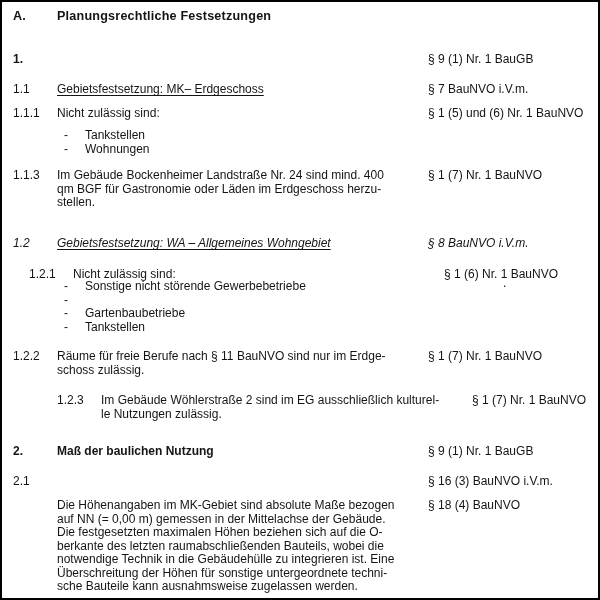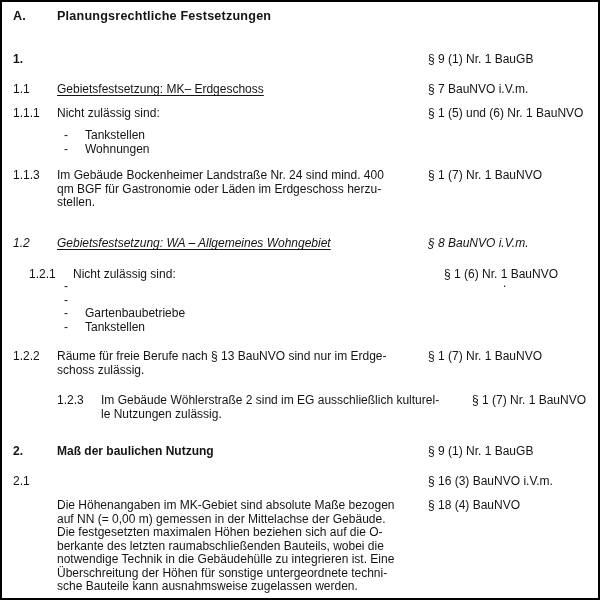--- a/index.html
+++ b/index.html
@@ -100,38 +100,39 @@
   <div class="row r6">
     <span class="num">1.2.1</span>
     <span class="main">Nicht zulässig sind:</span>
     <span class="ref">§ 1 (6) Nr. 1 BauNVO</span>
   </div>
 
   <div class="row r6b">
     <div class="bullets">
       <div class="bullet">
         <span class="dash">-</span>
+        <span>Sonstige nicht störende Gewerbebetriebe</span>
       </div>
       <div class="bullet">
         <span class="dash">-</span>
       </div>
       <div class="bullet">
         <span class="dash">-</span>
         <span>Gartenbaubetriebe</span>
       </div>
       <div class="bullet">
         <span class="dash">-</span>
         <span>Tankstellen</span>
       </div>
     </div>
   </div>
 
   <div class="row r7">
     <span class="num">1.2.2</span>
-    <span class="main">Räume für freie Berufe nach § 13 BauNVO sind nur im Erdge-
+    <span class="main">Räume für freie Berufe nach § 11 BauNVO sind nur im Erdge-
 schoss zulässig.</span>
     <span class="ref">§ 1 (7) Nr. 1 BauNVO</span>
   </div>
 
   <div class="row r8">
     <span class="num">1.2.3</span>
     <span class="main">Im Gebäude Wöhlerstraße 2 sind im EG ausschließlich kulturel-
 le Nutzungen zulässig.</span>
     <span class="ref">§ 1 (7) Nr. 1 BauNVO</span>
   </div>

